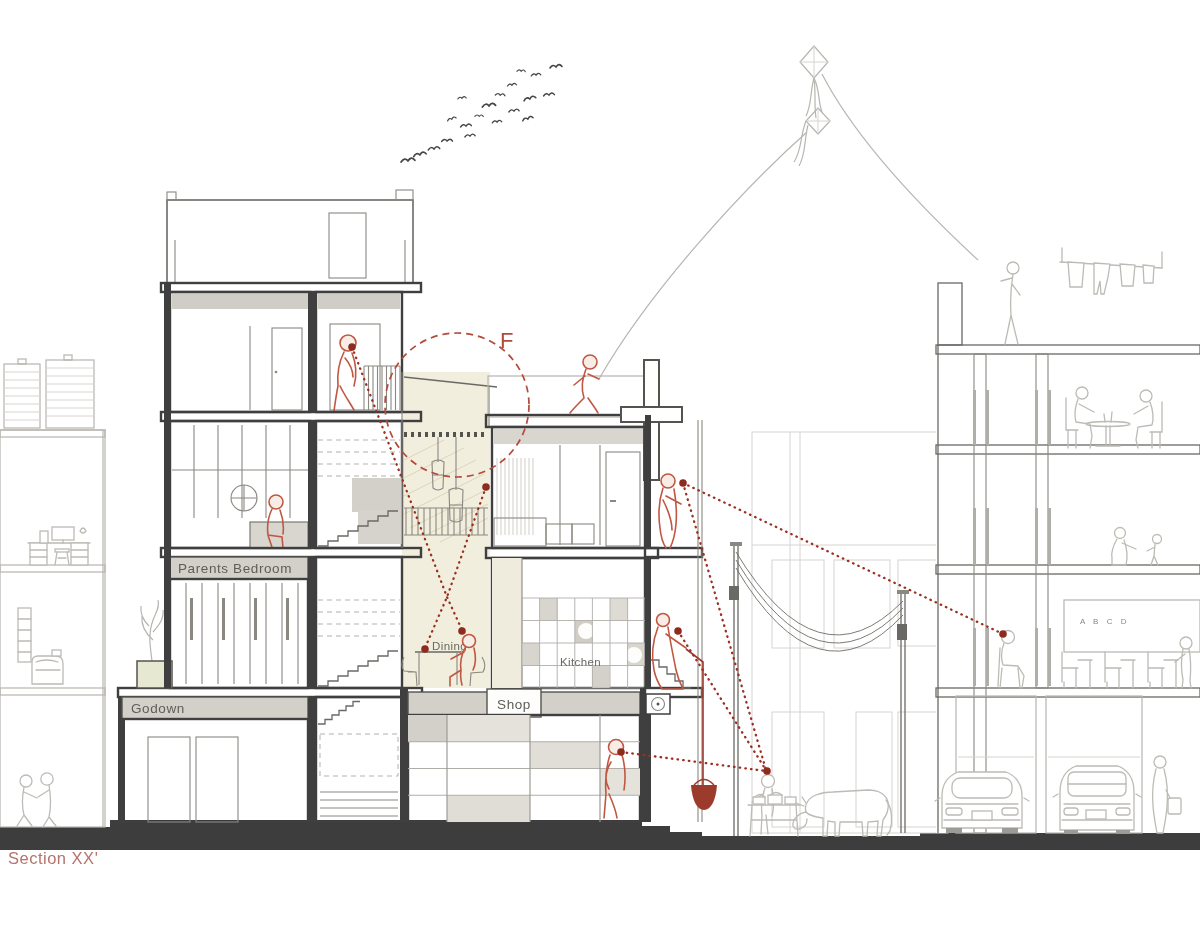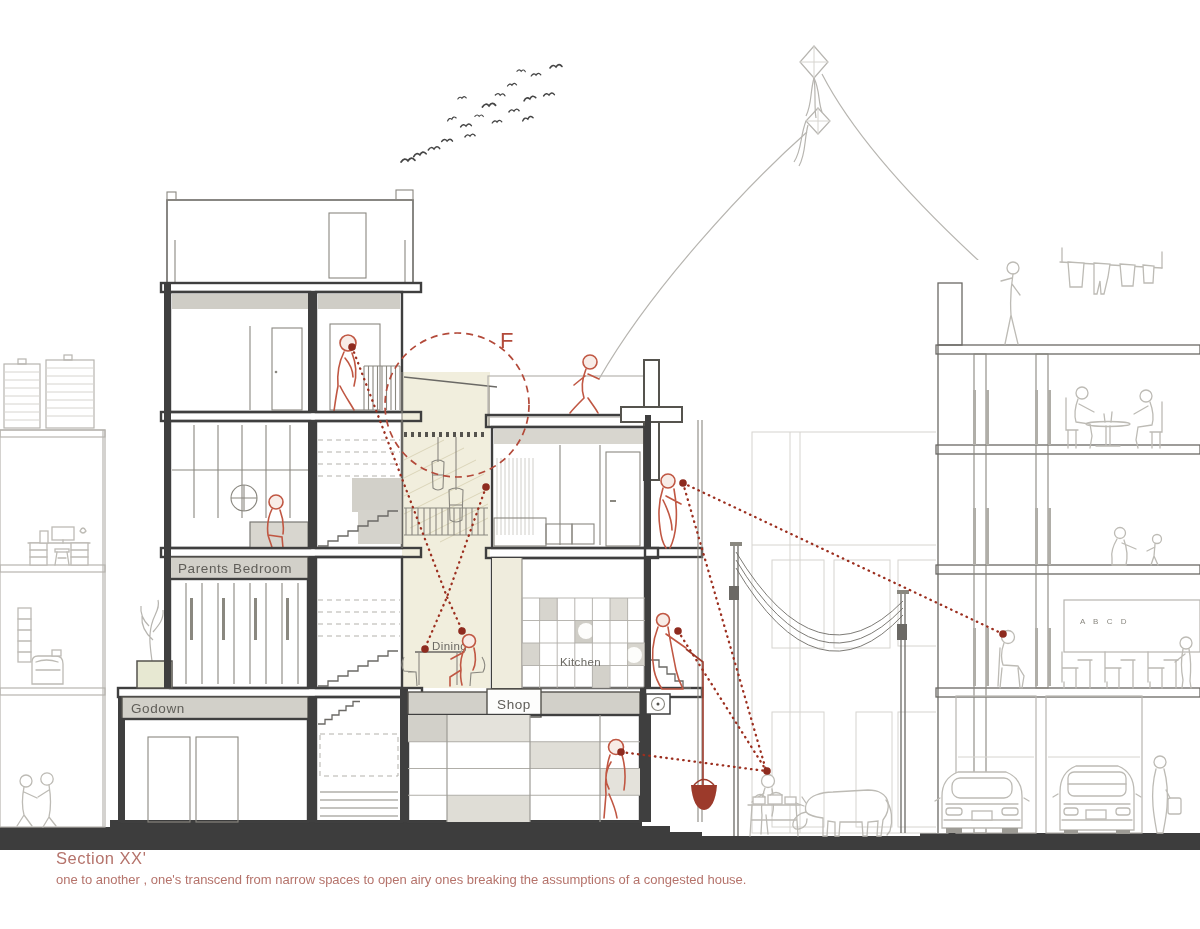--- a/index.html
+++ b/index.html
@@ -20,21 +20,21 @@
   .redfig   {fill:none;stroke:#c05743;stroke-width:1.6;stroke-linecap:round;}
   .redhead  {fill:#f8ece7;stroke:#c05743;stroke-width:1.6;}
   .grayfig  {fill:none;stroke:#bdbbb5;stroke-width:1.3;stroke-linecap:round;}
   .grayhead {fill:#fff;stroke:#bdbbb5;stroke-width:1.3;}
   .bird     {fill:none;stroke:#454545;stroke-width:1.6;stroke-linecap:round;}
   .lbl      {font-family:"Liberation Sans",sans-serif;font-size:13.5px;fill:#5f5d58;letter-spacing:.6px;}
   .lbl-sm   {font-family:"Liberation Sans",sans-serif;font-size:11.5px;fill:#6b6963;letter-spacing:.4px;}
   .lbl-f    {font-family:"Liberation Sans",sans-serif;font-size:22px;fill:#b34a3a;letter-spacing:1px;}
   .lbl-board{font-family:"Liberation Sans",sans-serif;font-size:8px;fill:#8a8880;letter-spacing:3px;}
   
-  .caption{position:absolute;left:8px;top:849px;color:#b5736b;margin-left:48px;}
+  .caption{position:absolute;left:8px;top:849px;color:#b5736b;}
   .caption .t{font-size:16.5px;letter-spacing:.5px;margin:0 0 3px 0;}
   .caption .d{font-size:13px;line-height:1.4;white-space:nowrap;margin:0;}
 </style>
 </head>
 <body>
 
 <div class="canvas">
 <svg width="1200" height="929" viewBox="0 0 1200 929">
 
   <g>
@@ -567,15 +567,14 @@
       <circle cx="678" cy="631" r="3.8" class="reddot"></circle>
       <circle cx="621" cy="752" r="3.8" class="reddot"></circle>
       <circle cx="767" cy="771" r="3.8" class="reddot"></circle>
       <circle cx="1003" cy="634" r="3.8" class="reddot"></circle>
     </g>
   </g>
 </svg>
 
 <div class="caption">
   <p class="t">Section XX'</p>
-  <p class="d">one to another , one's transcend from narrow spaces to open airy ones breaking the assumptions of a congested house.</p>
 </div>
 </div>
 
 </body></html>

